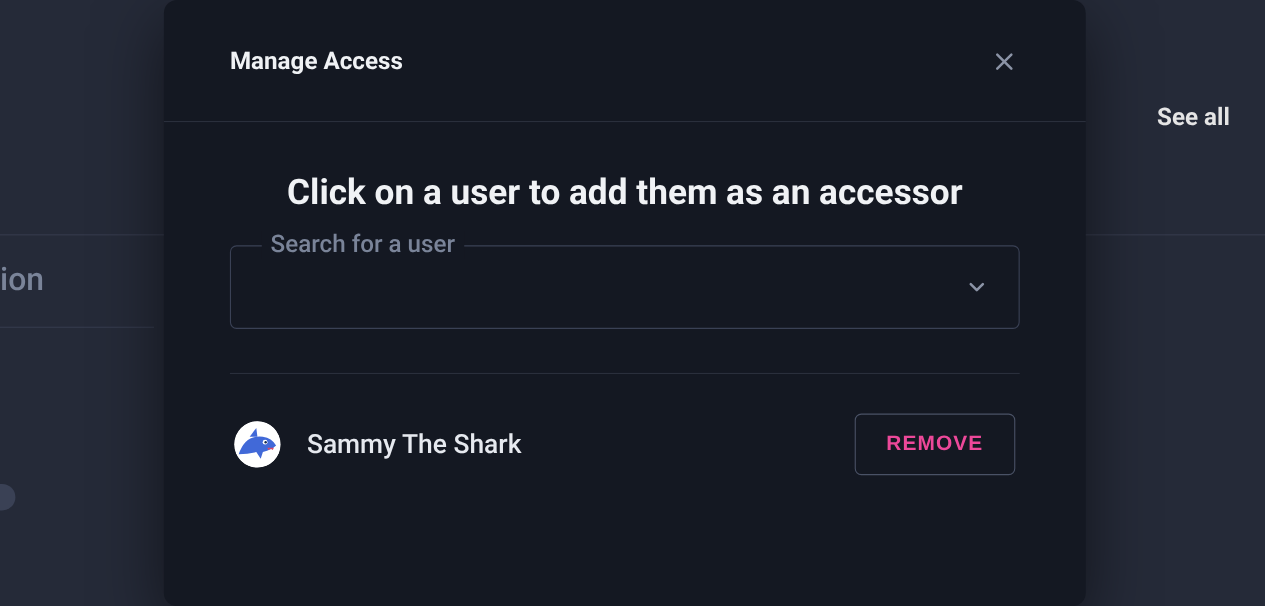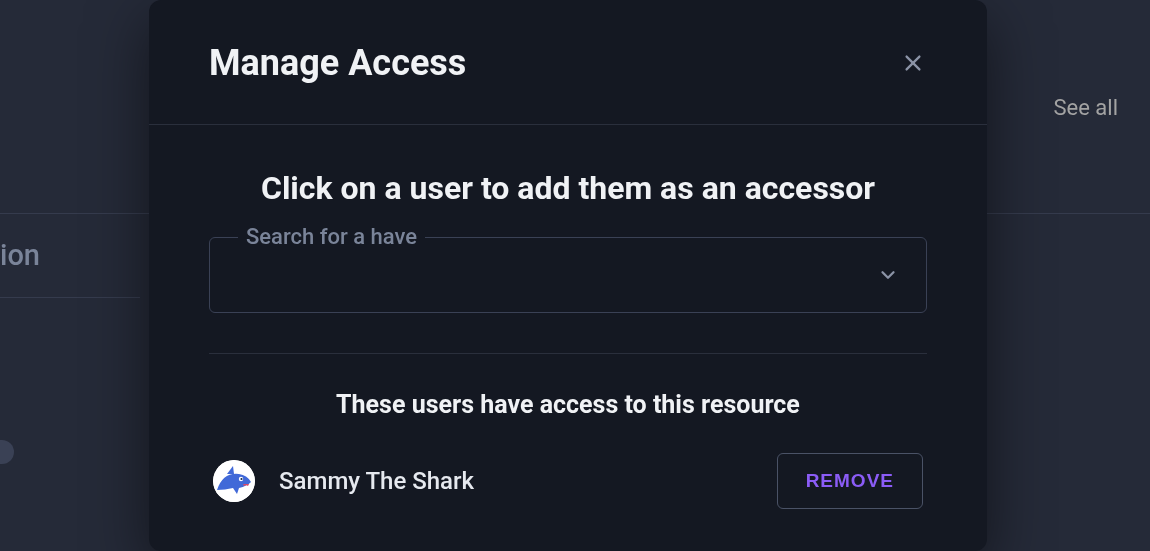--- a/index.html
+++ b/index.html
@@ -17,23 +17,23 @@
     }
     .backdrop {
       position: absolute;
       inset: 0;
       background: #252a38;
     }
     .bg-seeall {
       position: absolute;
       top: 95px;
       right: 32px;
-      color: #a3a3a3;
+      color: #e5e5e5;
       font-size: 22px;
-      font-weight: 400;
+      font-weight: 700;
     }
     .bg-leftfrag {
       position: absolute;
       top: 238px;
       left: 0;
       color: #7a8499;
       font-size: 29px;
       font-weight: 500;
     }
     .bg-divider {
@@ -75,21 +75,21 @@
     }
     .modal-header {
       display: flex;
       align-items: center;
       justify-content: space-between;
       padding: 42px 60px 40px 60px;
       border-bottom: 1px solid #2a2f3c;
     }
     .modal-title {
       color: #f0f2f5;
-      font-size: 36px;
+      font-size: 22px;
       font-weight: 700;
     }
     .close-btn {
       color: #8b93a6;
       width: 28px;
       height: 28px;
       display: flex;
       align-items: center;
       justify-content: center;
       cursor: pointer;
@@ -185,21 +185,21 @@
       inset: 0;
     }
     .user-name {
       color: #e6e9ef;
       font-size: 24px;
       font-weight: 500;
     }
     .remove-btn {
       border: 1px solid #4a5266;
       background: transparent;
-      color: #8b5cf6;
+      color: #ec4899;
       font-size: 19px;
       font-weight: 600;
       letter-spacing: 1px;
       padding: 16px 28px;
       border-radius: 6px;
       cursor: pointer;
     }
   </style>
 </head>
 <body>
@@ -220,32 +220,31 @@
         <line x1="5" y1="5" x2="19" y2="19"></line>
         <line x1="19" y1="5" x2="5" y2="19"></line>
       </svg>
     </div>
   </div>
 
   <div class="modal-body">
     <div class="section-prompt">Click on a user to add them as an accessor</div>
 
     <div class="search-wrap">
-      <span class="search-label">Search for a have</span>
+      <span class="search-label">Search for a user</span>
       <input class="search-input" type="text" value="" style="">
       <div class="chevron">
         <svg viewBox="0 0 24 24" fill="none" stroke="currentColor" stroke-width="2.5" stroke-linecap="round" stroke-linejoin="round">
           <polyline points="6 9 12 15 18 9"></polyline>
         </svg>
       </div>
     </div>
 
     <div class="inner-divider"></div>
 
-    <div class="access-heading">These users have access to this resource</div>
 
     <div class="user-row">
       <div class="user-left">
         <div class="avatar">
           <svg class="avatar-shark" viewBox="0 0 42 42">
             <circle cx="21" cy="21" r="21" fill="#ffffff"></circle>
             <path d="M 4 30 Q 10 12 26 14 Q 34 15 38 22 Q 34 26 26 28 L 24 34 L 20 28 Q 12 30 4 30 Z" fill="#4169d8"></path>
             <circle cx="28" cy="19" r="2.2" fill="#ffffff"></circle>
             <circle cx="28.5" cy="19" r="1.1" fill="#11294f"></circle>
             <path d="M 30 24 L 36 24 L 35 26 L 33 25 L 31 26 Z" fill="#d84a6a"></path>

